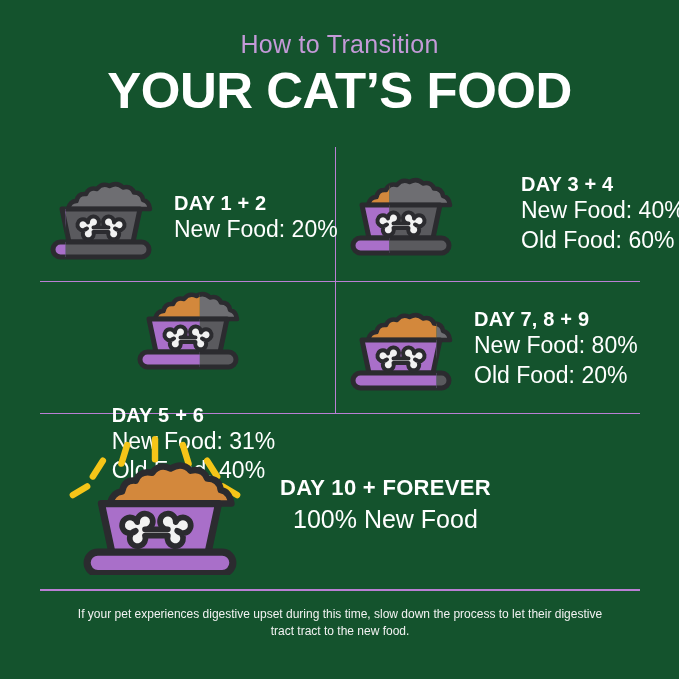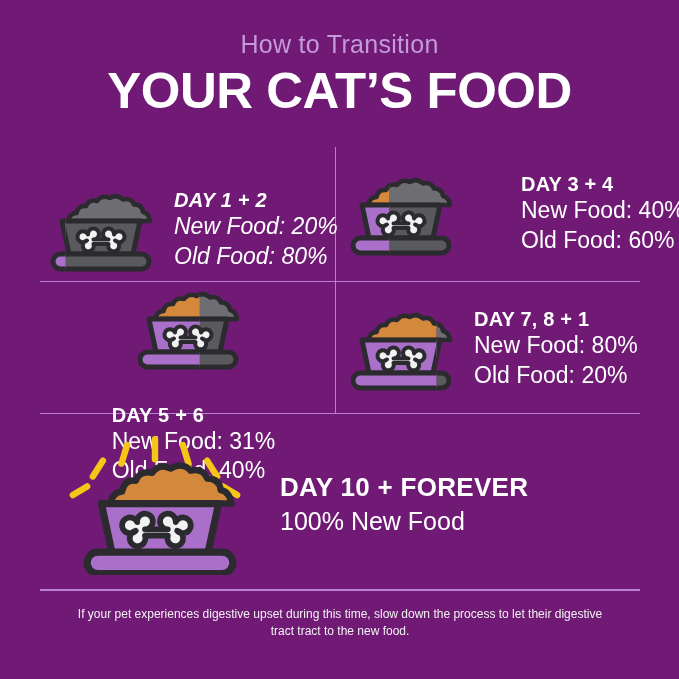--- a/index.html
+++ b/index.html
@@ -4,21 +4,21 @@
 <style>
   * { margin:0; padding:0; box-sizing:border-box; }
   html,body { background:#000; }
   body {
     width:679px; height:679px;
     font-family:"Liberation Sans", sans-serif;
     color:#fff;
     overflow:hidden;
     position:relative;
   }
-  .page { position:absolute; inset:0; background:#701a75; }
+  .page { position:absolute; inset:0; background:#14532d; }
 
   
   .header { position:absolute; left:0; right:0; top:30px; text-align:center; }
   .eyebrow {
     font-size:25px; font-weight:400; letter-spacing:.3px;
     color:#c49ad8; line-height:1.15;
   }
   .maintitle {
     font-size:50px; font-weight:700; letter-spacing:-0.5px;
     color:#ffffff; line-height:1.05; margin-top:6px;
@@ -38,21 +38,21 @@
     background:#b97fd4;
   }
   .hline-bot {
     position:absolute; left:0; top:266px; width:600px; height:1px;
     background:#b97fd4;
   }
   .cell {
     position:absolute; width:295px; height:134px;
     display:flex; align-items:center;
   }
-  .cell.c0 { left:0;   top:16px;font-style:italic; }
+  .cell.c0 { left:0;   top:4px; }
   .cell.c1 { left:300px; top:0;gap:47px; }
   .cell.c2 { left:0;   top:135px;flex-direction:column; }
   .cell.c3 { left:300px; top:135px; }
 
   .bowl-wrap { width:122px; flex:0 0 122px; display:flex; justify-content:center; }
   .txt { padding-left:12px; }
   .day {
     font-size:20px; font-weight:700; letter-spacing:.2px;
     line-height:1.15; color:#fff; white-space:nowrap;
   }
@@ -62,26 +62,26 @@
   }
 
   
   .forever {
     position:absolute; left:40px; top:430px; width:600px; height:150px;
     display:flex; align-items:center;
   }
   .forever .bowl-wrap { width:230px; flex:0 0 230px; }
   .forever-txt { padding-left:10px; }
   .forever-day {
-    font-size:26px; font-weight:700; letter-spacing:.3px; color:#fff;
+    font-size:22px; font-weight:700; letter-spacing:.3px; color:#fff;
     line-height:1.2; white-space:nowrap;
   }
   .forever-sub {
     font-size:25px; font-weight:400; color:#fff; line-height:1.3;
-    margin-top:2px; white-space:nowrap;
+    margin-top:2px; white-space:nowrap;text-align:center;
   }
 
   
   .footrule {
     position:absolute; left:40px; top:589px; width:600px; height:2px;
     background:#b97fd4;
   }
   .footnote {
     position:absolute; left:70px; top:606px; width:540px;
     text-align:center; font-size:12px; line-height:1.45;
@@ -137,21 +137,20 @@
           </g>
 
           <g>
             <path d="M92 101 a11 11 0 1 0 -2 12 a11 11 0 1 0 13 7 l30 0 a11 11 0 1 0 13 -7 a11 11 0 1 0 -2 -12 a11 11 0 1 0 -11 10 l-30 0 a11 11 0 1 0 -11 -10 z" fill="#f2f2f2" stroke="#2b2b2f" stroke-width="8" stroke-linejoin="round"></path>
           </g>
         </svg>
       </div>
       <div class="txt">
         <div class="day">DAY 1 + 2</div>
         <div class="line">New Food: 20%</div>
-        <div class="line">Old Food: 80%</div>
       </div>
     </div>
 
     <div class="cell c1">
       <div class="bowl-wrap">
         <svg width="118" height="92" viewBox="0 0 236 184">
           <defs>
             <clipPath id="clipNew1">
                 <rect x="0" y="0" width="94.4" height="184"></rect>
               </clipPath>
@@ -258,21 +257,21 @@
           </g>
           <g clip-path="url(#clipNew3)">
             <rect x="22" y="140" width="192" height="30" rx="15" fill="#a96fc9" stroke="#2b2b2f" stroke-width="10"></rect>
           </g>
           <g>
             <path d="M92 101 a11 11 0 1 0 -2 12 a11 11 0 1 0 13 7 l30 0 a11 11 0 1 0 13 -7 a11 11 0 1 0 -2 -12 a11 11 0 1 0 -11 10 l-30 0 a11 11 0 1 0 -11 -10 z" fill="#f2f2f2" stroke="#2b2b2f" stroke-width="8" stroke-linejoin="round"></path>
           </g>
         </svg>
       </div>
       <div class="txt">
-        <div class="day">DAY 7, 8 + 1</div>
+        <div class="day">DAY 7, 8 + 9</div>
         <div class="line">New Food: 80%</div>
         <div class="line">Old Food: 20%</div>
       </div>
     </div>
   </div>
 
   <div class="forever">
     <div class="bowl-wrap">
       <svg width="180" height="140" viewBox="0 0 250 196">
 

